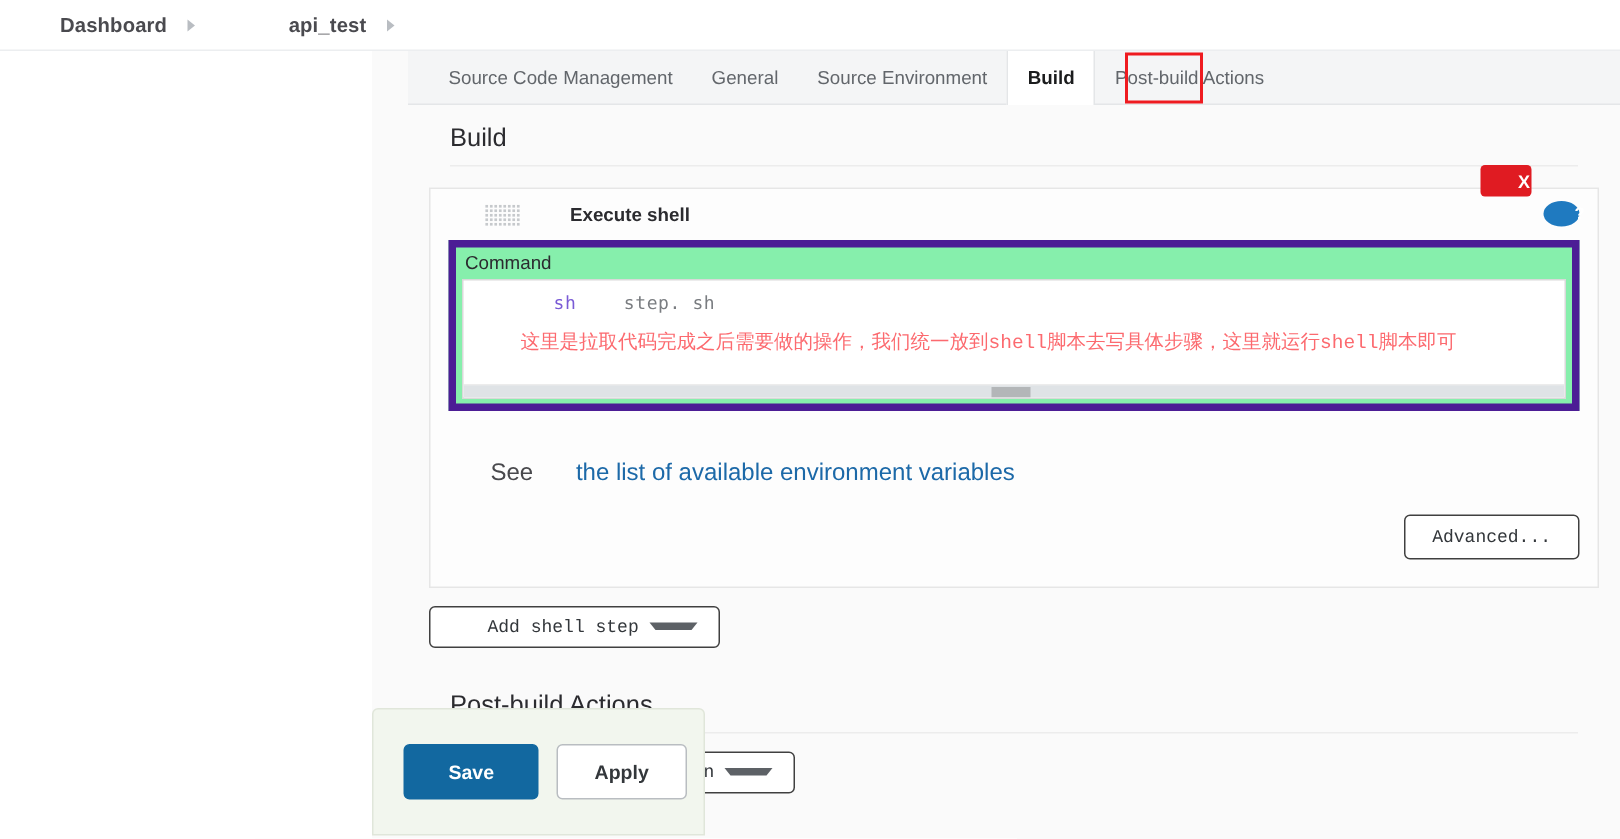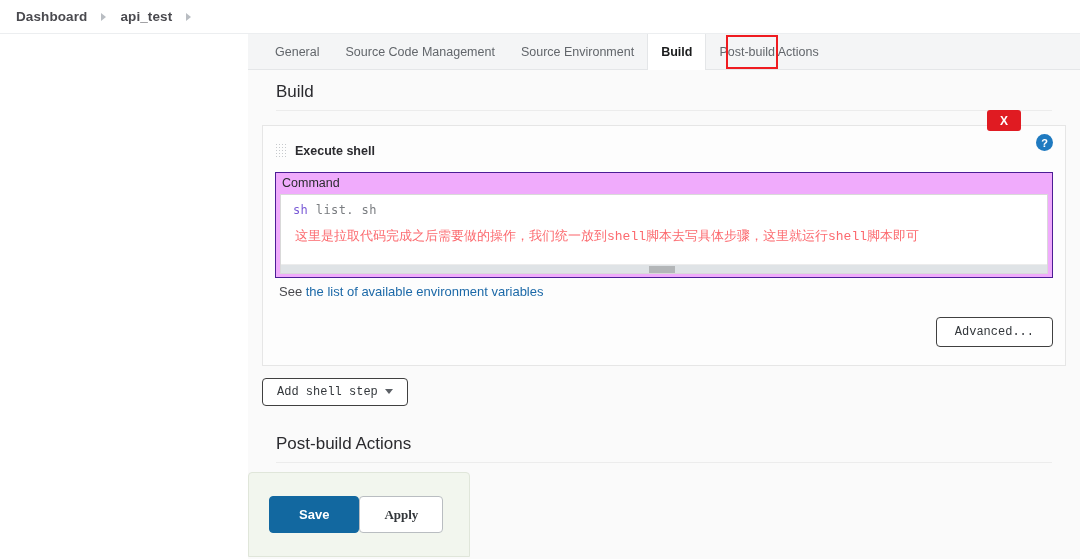--- a/index.html
+++ b/index.html
@@ -1,15 +1,15 @@
 <!DOCTYPE html>
 <html><head>
 <meta charset="utf-8">
 <style>
-  * { box-sizing: border-box; }
+  * { box-sizing: border-box; padding-left: 24px; }
   html, body {
     margin: 0; padding: 0;
     width: 1080px; height: 559px;
     background: #ffffff;
     font-family: "Liberation Sans", "DejaVu Sans", sans-serif;
     overflow: hidden;
   }
 
   #page {
     position: relative;
@@ -105,21 +105,21 @@
   
   .build-step {
     margin: 14px 14px 0 14px;
     border: 1px solid #e6e6e6;
     background: #fdfdfd;
     padding: 10px 12px 18px 12px;
     position: relative;
   }
   .step-header {
     display: flex;
-    align-items: flex-end;
+    align-items: flex-start;
     height: 22px;
     margin-bottom: 2px;
   }
   .grip {
     width: 11px; height: 15px;
     margin-right: 9px;
     background-image:
       radial-gradient(#c3c6c9 40%, transparent 41%);
     background-size: 3px 3px;
     background-position: 0 0;
@@ -157,24 +157,24 @@
     font-size: 11px;
     font-weight: bold;
     display: flex;
     align-items: center;
     justify-content: center;
     cursor: pointer;
   }
 
   
   .cmd-annot {
-    border: 1px solid #4c1d95;
+    border: 5px solid #4c1d95;
     padding: 2px 4px 3px 4px;
-    margin-top: 14px;
-    background: #f0abfc;
+    margin-top: 2px;
+    background: #86efac;
   }
   .cmd-label {
     font-size: 12.5px;
     color: #2b2b2f;
     padding: 1px 0 4px 2px;
   }
   .cmd-area {
     border: 1px solid #d9d9d9;
     background: #ffffff;
     height: 80px;
@@ -206,23 +206,24 @@
   }
   .hscroll-thumb {
     position: absolute;
     left: 48%;
     top: 1px;
     width: 26px; height: 7px;
     background: #b3b6b8;
   }
 
   .env-line {
-    font-size: 13px;
+    font-size: 16px;
     color: #49494d;
     padding: 6px 0 0 4px;
+    margin-top: 27px;
   }
   .env-link {
     color: #1c69a8;
     text-decoration: none;
   }
 
   .advanced-row {
     display: flex;
     justify-content: flex-end;
     margin-top: 18px;
@@ -262,20 +263,21 @@
     position: absolute;
     left: 248px; top: 472px;
     width: 222px;
     height: 85px;
     background: #f2f6ee;
     border: 1px solid #e0e6da;
     border-radius: 4px 4px 0 0;
     display: flex;
     align-items: center;
     padding-left: 20px;
+    gap: 12px;
   }
   .btn-save {
     background: #1268a0;
     border: 1px solid #1268a0;
     color: #ffffff;
     font-weight: bold;
     font-size: 13px;
     border-radius: 4px;
     padding: 11px 29px;
     cursor: pointer;
@@ -284,40 +286,39 @@
   .btn-apply {
     background: #ffffff;
     border: 1px solid #b9bdc1;
     color: #33373b;
     font-weight: bold;
     font-size: 13px;
     border-radius: 4px;
     padding: 11px 24px;
     cursor: pointer;
     line-height: 1;
-    font-family: Liberation Serif, serif;
   }
 </style>
 </head>
 <body>
 
 <div id="page">
 
   <div class="breadcrumb-bar">
     <a class="crumb" href="#">Dashboard</a>
     <span class="crumb-sep"></span>
     <a class="crumb" href="#">api_test</a>
     <span class="crumb-sep"></span>
   </div>
 
   <div class="main-panel">
 
     <div class="tab-bar">
+      <div class="tab">Source Code Management</div>
       <div class="tab">General</div>
-      <div class="tab">Source Code Management</div>
       <div class="tab">Source Environment</div>
       <div class="tab active">Build</div>
       <div class="tab">Post-build Actions</div>
       <div class="tab-annot"></div>
     </div>
 
     <div class="section-head-wrap">
       <div class="section-head">Build</div>
     </div>
 
@@ -327,21 +328,21 @@
       <div class="help-icon">?</div>
 
       <div class="step-header">
         <div class="grip"></div>
         <div class="step-title">Execute shell</div>
       </div>
 
       <div class="cmd-annot">
         <div class="cmd-label">Command</div>
         <div class="cmd-area">
-          <div class="cmd-line"><span class="kw">sh</span><span class="cmd-rest"> list. sh</span></div>
+          <div class="cmd-line"><span class="kw">sh</span><span class="cmd-rest"> step. sh</span></div>
           <div class="cmd-note">这里是拉取代码完成之后需要做的操作，我们统一放到shell脚本去写具体步骤，这里就运行shell脚本即可</div>
           <div class="hscroll">
             <div class="hscroll-thumb"></div>
           </div>
         </div>
       </div>
 
       <div class="env-line"><span>See </span><a class="env-link" href="#">the list of available environment variables</a></div>
 
       <div class="advanced-row">

